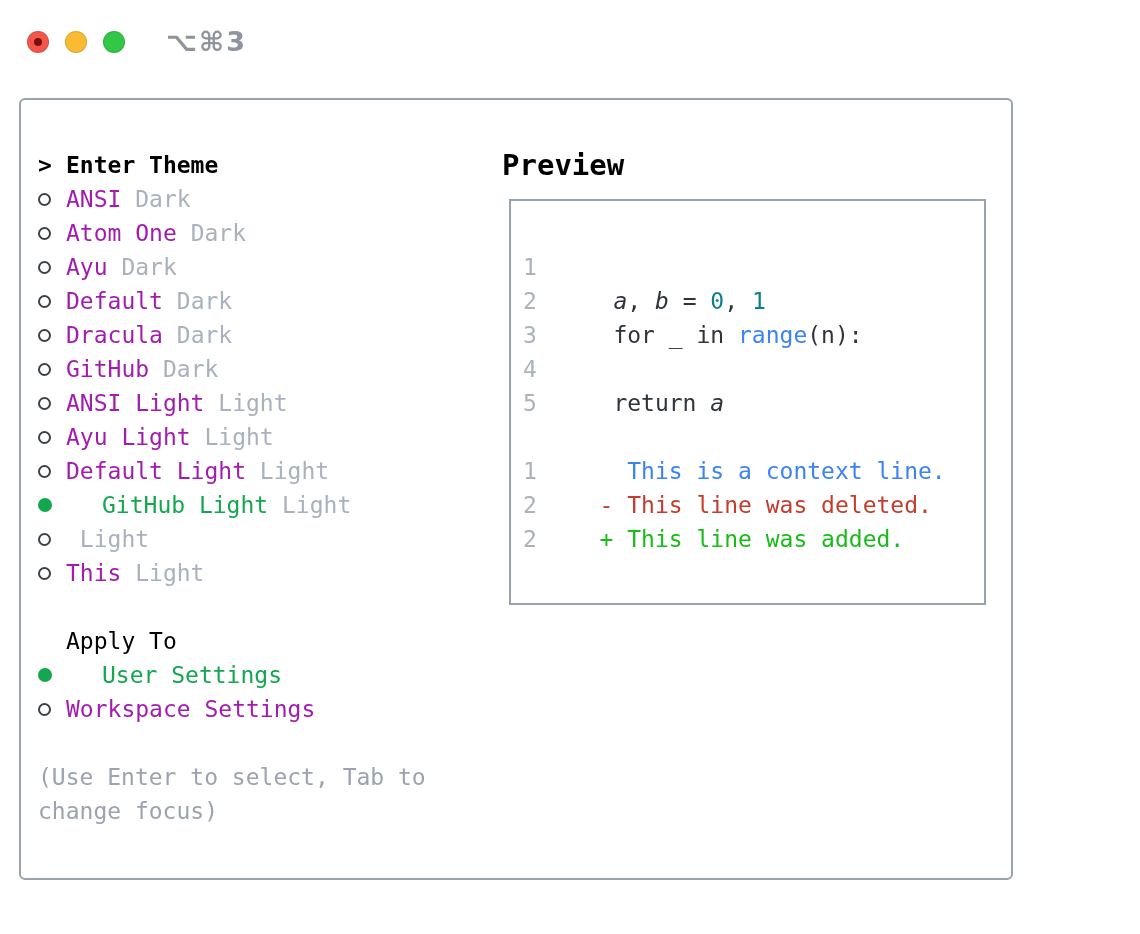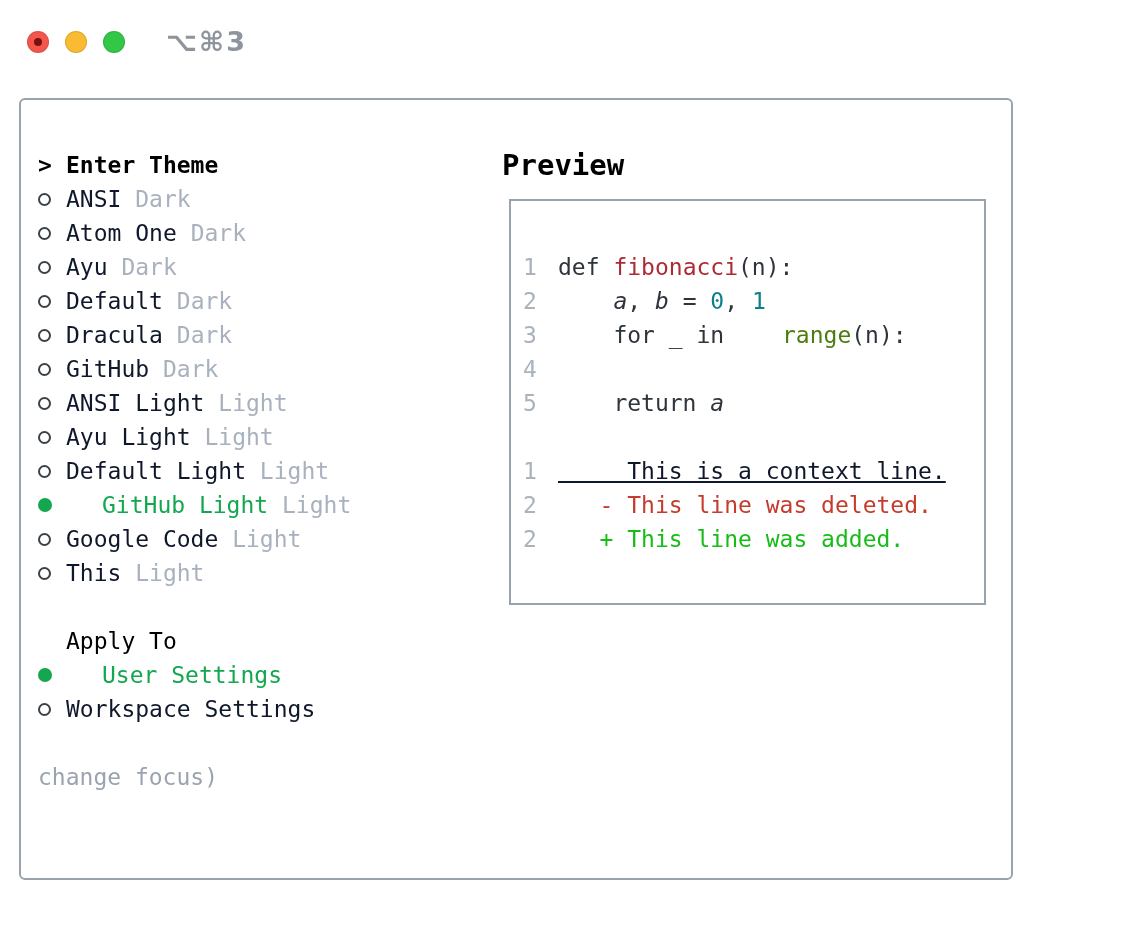--- a/index.html
+++ b/index.html
@@ -22,40 +22,40 @@
 
   
   .left-col{position:absolute;left:17px;top:48px;font-size:23px;line-height:34px;color:#32383f;}
   .row{display:flex;height:34px;align-items:center;white-space:pre;}
   .pfx{width:28px;height:34px;display:flex;align-items:center;flex:none;}
   .cursor{font-weight:bold;color:#000;}
   .radio{width:13px;height:13px;border-radius:50%;border:2px solid #3a424a;box-sizing:border-box;}
   .radio-on{width:14px;height:14px;border-radius:50%;background:#14a750;}
   .sec-header{color:#000;font-weight:bold;}
   .apply-header{color:#000;}
-  .item-label{color:#0f172a;}
+  .item-label{color:#a21caf;}
   .item-label.sel{color:#14a750;margin-left:36px;}
   .tag{color:#a8b1bd;margin-left:13.85px;}
   .spacer{height:34px;}
   .hint-line{height:34px;line-height:34px;color:#9aa3af;white-space:pre;}
 
   
   .preview-title{position:absolute;left:481px;top:48px;height:34px;line-height:34px;
                  font-size:29px;font-weight:bold;color:#000;}
   .preview-box{position:absolute;left:488px;top:99px;width:477px;height:406px;box-sizing:border-box;
                border:2px solid #99a3ad;background:#fff;padding:49px 0 0 12px;overflow:hidden;}
   .pline{display:flex;height:34px;line-height:34px;font-size:23px;}
   .ln{width:35px;flex:none;color:#a9b2bd;white-space:pre;}
   .ct{white-space:pre;}
   .tk-p{color:#2e343b;}
   .tk-fn{color:#ae2a33;}
   .tk-n{color:#0e7f8a;}
-  .tk-b{color:#4d7c0f;margin-left:44px;}
+  .tk-b{color:#3b82f6;}
   .tk-v{color:#2e343b;font-style:italic;}
-  .tk-ctx{color:#0f172a;text-decoration:underline;}
+  .tk-ctx{color:#3b82f6;}
   .tk-del{color:#c53b2c;}
   .tk-add{color:#17bd17;}
 </style>
 </head>
 <body>
 
 <div id="window">
 
   <div class="titlebar">
     <span class="light light-red"></span>
@@ -76,48 +76,48 @@
           <div class="row"><span class="pfx"><span class="radio"></span></span><span class="item-label">ANSI</span><span class="tag">Dark</span></div>
           <div class="row"><span class="pfx"><span class="radio"></span></span><span class="item-label">Atom One</span><span class="tag">Dark</span></div>
           <div class="row"><span class="pfx"><span class="radio"></span></span><span class="item-label">Ayu</span><span class="tag">Dark</span></div>
           <div class="row"><span class="pfx"><span class="radio"></span></span><span class="item-label">Default</span><span class="tag">Dark</span></div>
           <div class="row"><span class="pfx"><span class="radio"></span></span><span class="item-label">Dracula</span><span class="tag">Dark</span></div>
           <div class="row"><span class="pfx"><span class="radio"></span></span><span class="item-label">GitHub</span><span class="tag">Dark</span></div>
           <div class="row"><span class="pfx"><span class="radio"></span></span><span class="item-label">ANSI Light</span><span class="tag">Light</span></div>
           <div class="row"><span class="pfx"><span class="radio"></span></span><span class="item-label">Ayu Light</span><span class="tag">Light</span></div>
           <div class="row"><span class="pfx"><span class="radio"></span></span><span class="item-label">Default Light</span><span class="tag">Light</span></div>
           <div class="row"><span class="pfx"><span class="radio-on"></span></span><span class="item-label sel">GitHub Light</span><span class="tag">Light</span></div>
-          <div class="row"><span class="pfx"><span class="radio"></span></span><span class="item-label">Google Code</span><span class="tag">Light</span></div>
+          <div class="row"><span class="pfx"><span class="radio"></span></span><span class="tag">Light</span></div>
           <div class="row"><span class="pfx"><span class="radio"></span></span><span class="item-label">This</span><span class="tag">Light</span></div>
         </div>
 
       <div class="spacer"></div>
 
       <div class="row">
         <span class="pfx"></span>
         <span class="apply-header">Apply To</span>
       </div>
 
       <div id="apply-options">
           <div class="row"><span class="pfx"><span class="radio-on"></span></span><span class="item-label sel">User Settings</span></div>
           <div class="row"><span class="pfx"><span class="radio"></span></span><span class="item-label">Workspace Settings</span></div>
         </div>
 
       <div class="spacer"></div>
 
+      <div class="hint-line">(Use Enter to select, Tab to</div>
       <div class="hint-line">change focus)</div>
     </div>
 
     <div class="preview-title">Preview</div>
 
     <div class="preview-box">
       <div id="preview-lines">
           <div class="pline">
             <span class="ln">1</span>
-            <span class="ct"><span class="tk-p">def </span><span class="tk-fn">fibonacci</span><span class="tk-p">(n):</span></span>
           </div>
           <div class="pline">
             <span class="ln">2</span>
             <span class="ct"><span class="tk-p">    </span><span class="tk-v">a</span><span class="tk-p">, </span><span class="tk-v">b</span><span class="tk-p"> = </span><span class="tk-n">0</span><span class="tk-p">, </span><span class="tk-n">1</span></span>
           </div>
           <div class="pline">
             <span class="ln">3</span>
             <span class="ct"><span class="tk-p">    for _ in </span><span class="tk-b">range</span><span class="tk-p">(n):</span></span>
           </div>
           <div class="pline">

